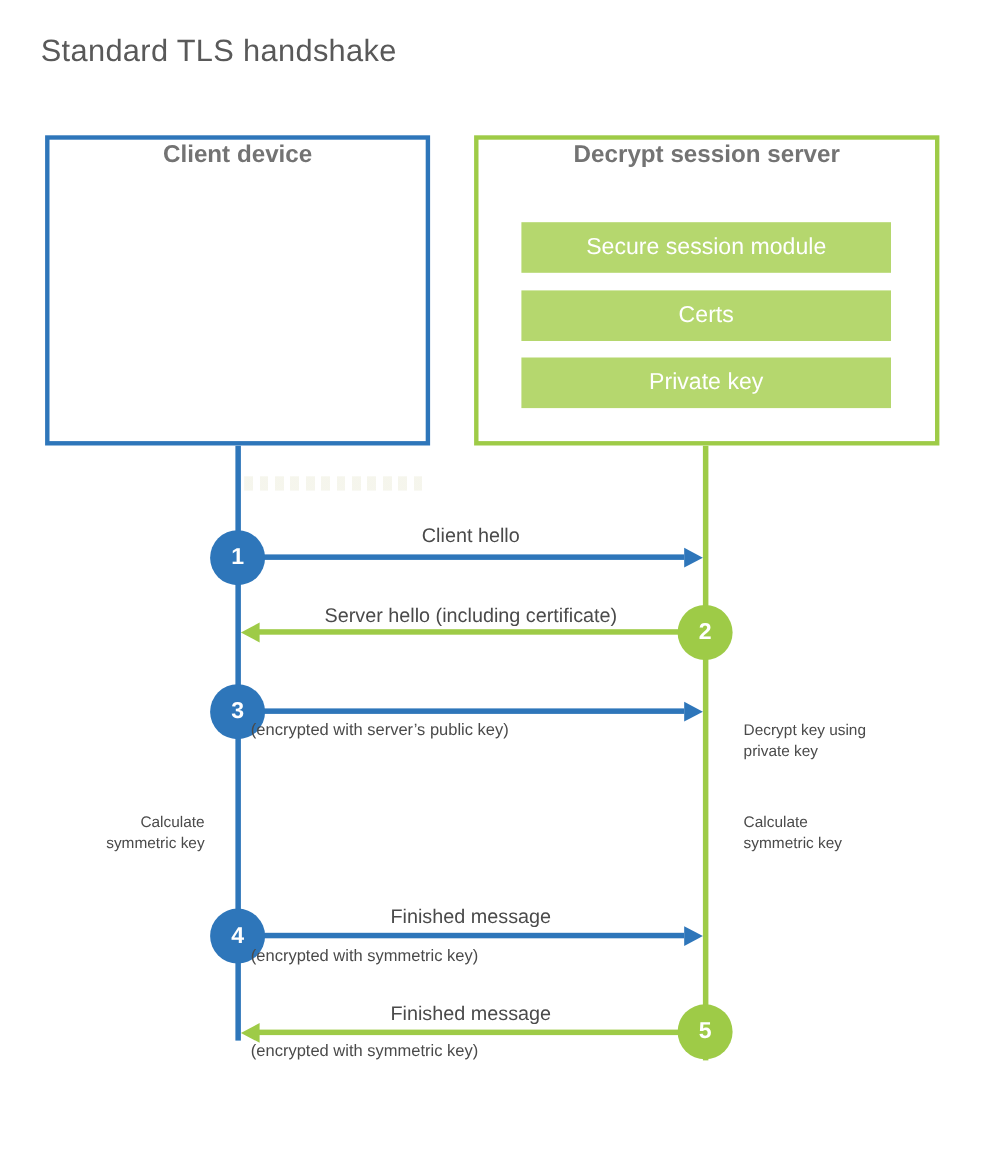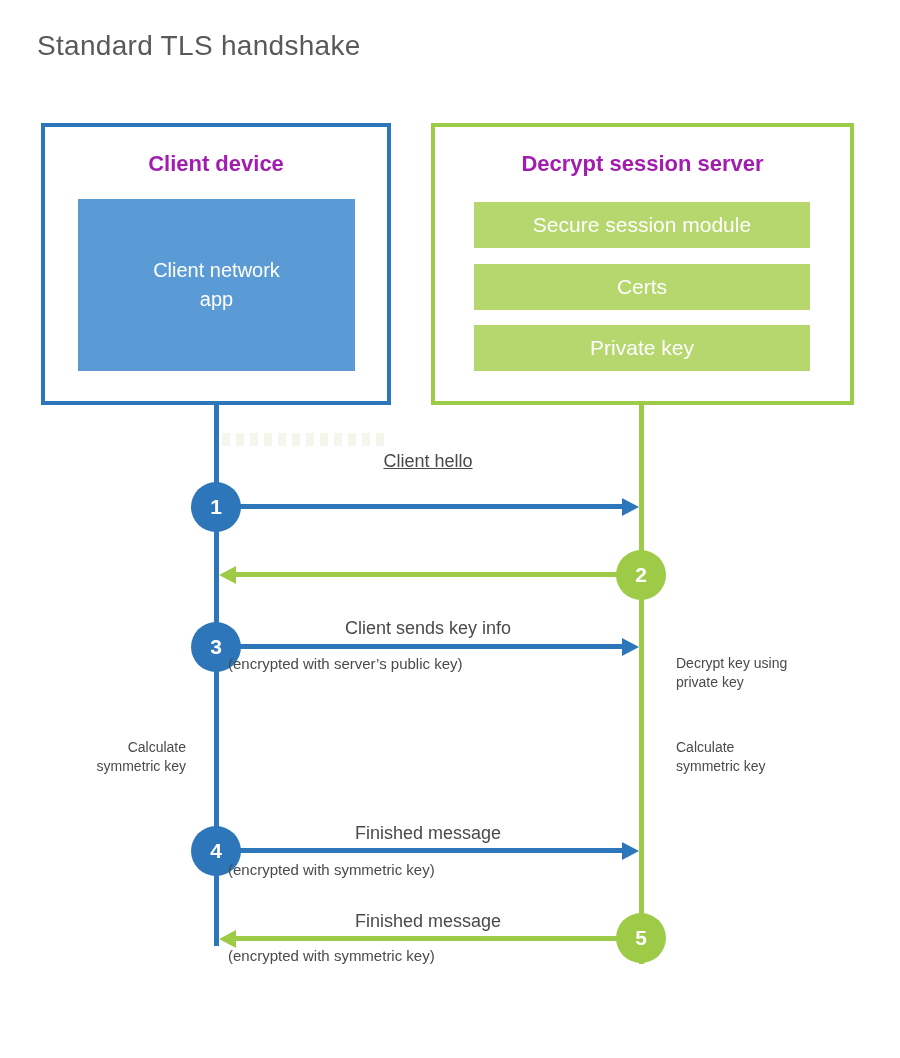--- a/index.html
+++ b/index.html
@@ -13,22 +13,22 @@
   }
   .page-title{
     position:absolute;left:37px;top:30px;
     font-size:28px;font-weight:300;color:#595959;letter-spacing:.3px;
   }
   
   .outer-box{position:absolute;top:123px;background:#fff;}
   .outer-box.blue{border:4px solid #2e76ba;left:41px;width:342px;height:274px;}
   .outer-box.green{border:4px solid #9ecb47;left:431px;width:415px;height:274px;}
   .box-heading{
-    margin-top:24px;text-align:center;
-    font-size:22px;font-weight:bold;color:#a21caf;
+    text-align:center;
+    font-size:22px;font-weight:bold;color:#737373;
   }
   .app-box{
     position:absolute;left:78px;top:199px;width:277px;height:172px;
     background:#5b9bd5;color:#fff;
     display:flex;flex-direction:column;align-items:center;justify-content:center;
     font-size:20px;line-height:1.45;text-align:center;
   }
   .module-bar{
     position:absolute;left:474px;width:336px;height:46px;
     background:#b5d76e;color:#fff;
@@ -83,45 +83,41 @@
 
   <div class="page-title">Standard TLS handshake</div>
 
   <div class="vline blue"></div>
   <div class="vline green"></div>
   <div class="ghost-dashes"></div>
 
   <div class="outer-box blue">
     <div class="box-heading">Client device</div>
   </div>
-  <div class="app-box">
-    <span>Client network</span>
-    <span>app</span>
-  </div>
 
   <div class="outer-box green">
     <div class="box-heading">Decrypt session server</div>
   </div>
   <div class="module-bar" style="top:202px;">Secure session module</div>
   <div class="module-bar" style="top:264px;">Certs</div>
   <div class="module-bar" style="top:325px;">Private key</div>
 
   <div class="hline blue" style="top:504px;"></div>
   <div class="tri right" style="top:498px;"></div>
   <div class="circle blue" style="top:482px;">1</div>
-  <div class="msg-label" style="top:451px;text-decoration:underline;">Client hello</div>
+  <div class="msg-label" style="top:477px;">Client hello</div>
 
   <div class="hline green" style="top:572px;"></div>
   <div class="tri left" style="top:566px;"></div>
   <div class="circle green" style="top:550px;">2</div>
+  <div class="msg-label" style="top:549px;">Server hello (including certificate)</div>
 
   <div class="hline blue" style="top:644px;"></div>
   <div class="tri right" style="top:638px;"></div>
   <div class="circle blue" style="top:622px;">3</div>
-  <div class="msg-label" style="top:618px;">Client sends key info</div>
   <div class="msg-sub" style="top:655px;">(encrypted with server’s public key)</div>
   <div class="side-note right" style="top:630px;margin-top:24px;">
     <div>Decrypt key using</div>
     <div>private key</div>
   </div>
 
   <div class="side-note left" style="top:738px;">
     <div>Calculate</div>
     <div>symmetric key</div>
   </div>

